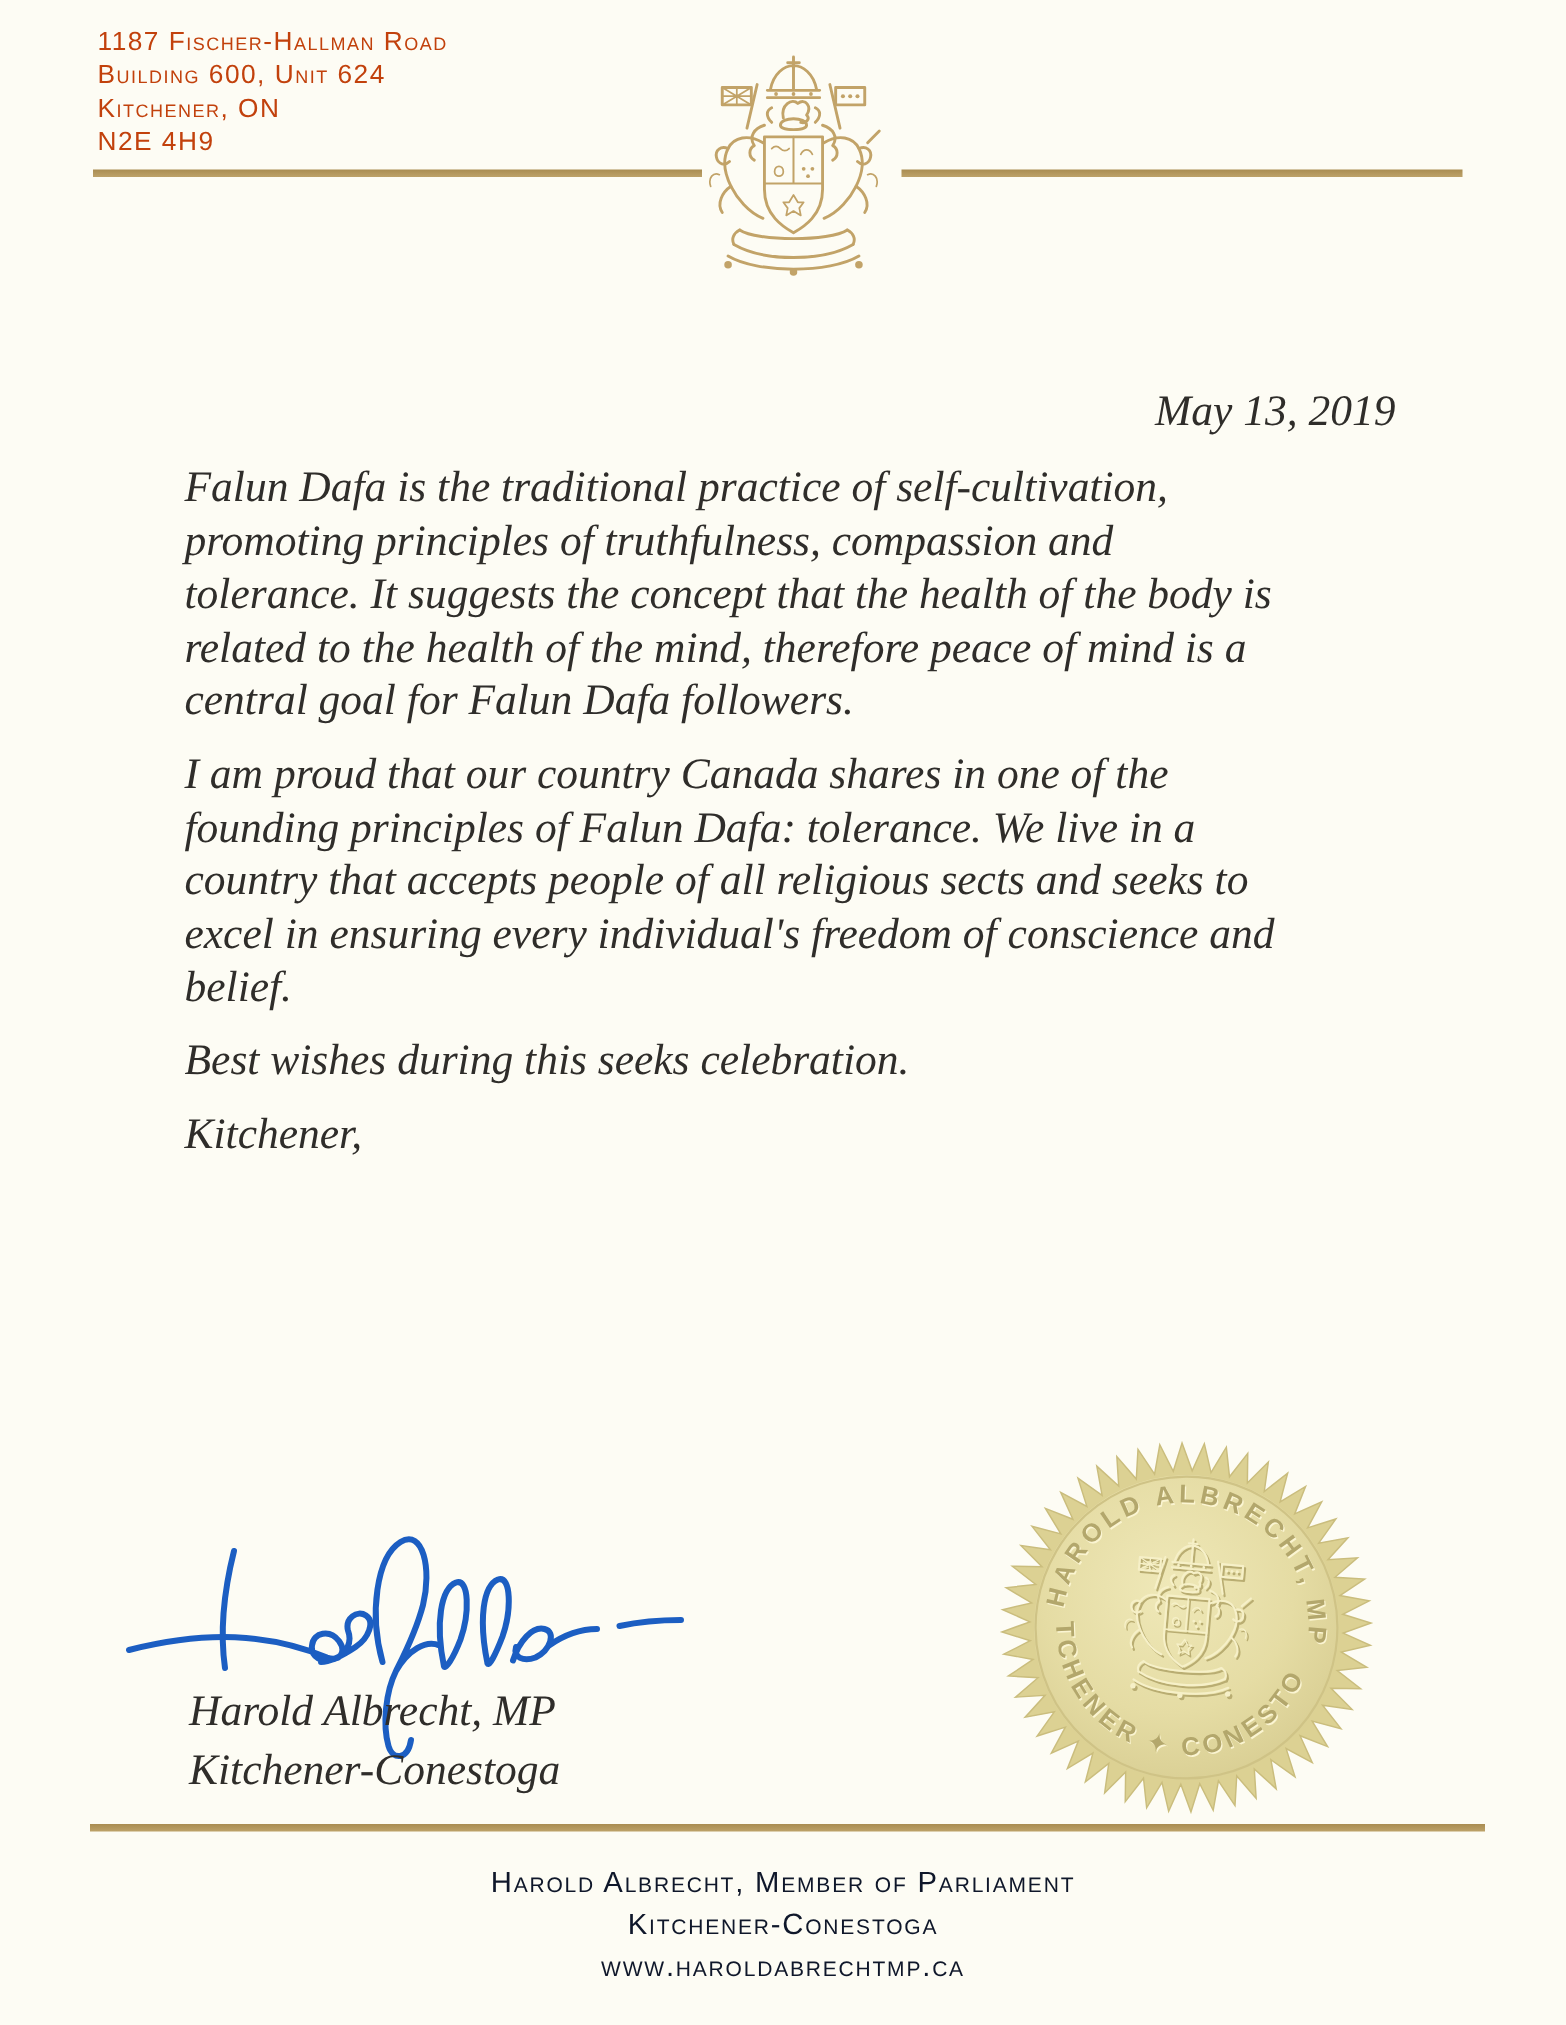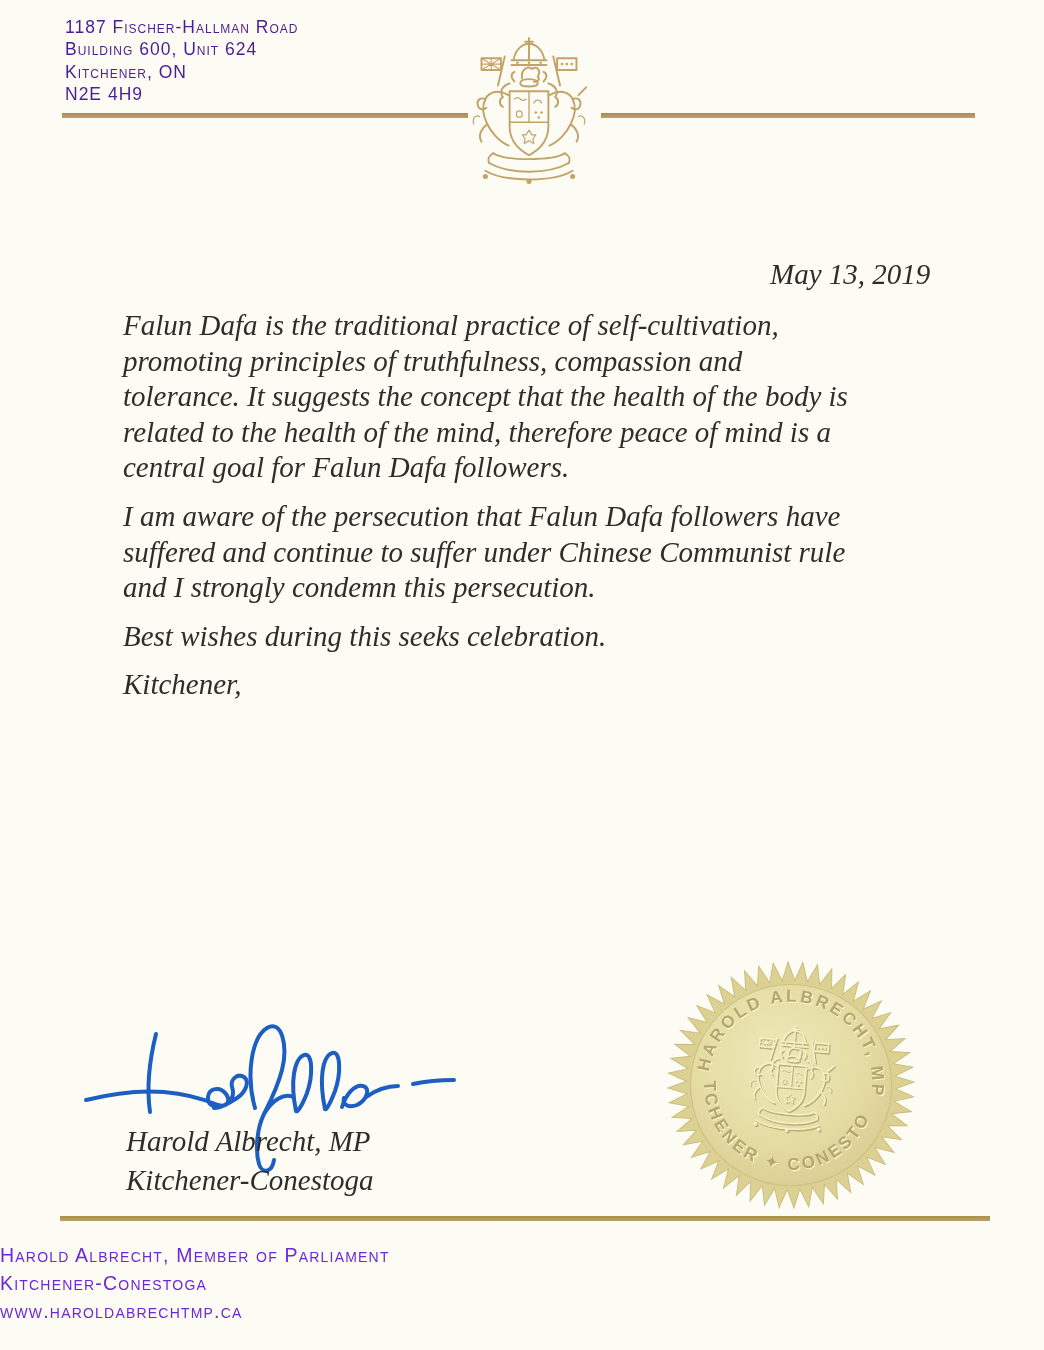--- a/index.html
+++ b/index.html
@@ -11,21 +11,21 @@
     font-family:"Liberation Serif","DejaVu Serif",serif;
     color:#2f2d2a;
   }
   
   .addr{
     position:absolute;top:16px;
     font-family:"Liberation Sans","DejaVu Sans",sans-serif;
     font-variant:small-caps;
     font-size:17.5px;line-height:22.4px;
     letter-spacing:1px;
-    color:#4c1d95;
+    color:#c2410c;
     white-space:pre;
   }
   .addr-left{left:65px;text-align:left;}
   .addr-right{right:59px;text-align:right;}
   .rule{position:absolute;height:5px;background:linear-gradient(#a98c51,#bda269);}
   .rule-top-left{left:62px;top:113px;width:406px;}
   .rule-top-right{left:601px;top:113px;width:374px;}
   .rule-bottom{left:60px;top:1216px;width:930px;}
   .coat-header{position:absolute;left:466px;top:33px;width:126px;height:164px;color:#c2a368;}
   
@@ -47,24 +47,25 @@
   }
   
   .seal{position:absolute;left:664px;top:958px;width:254px;height:254px;}
   .seal text{
     font-family:"Liberation Sans","DejaVu Sans",sans-serif;
     font-weight:bold;font-size:17.5px;letter-spacing:3px;
   }
   
   .footer{
     position:absolute;left:0;top:1241px;width:100%;
+    text-align:center;
     font-family:"Liberation Sans","DejaVu Sans",sans-serif;
     font-variant:small-caps;
     font-size:19.5px;line-height:28.2px;letter-spacing:1.2px;
-    color:#6d28d9;white-space:pre;
+    color:#0f172a;white-space:pre;
   }
 </style>
 </head>
 <body>
 
 <div class="page">
 
   <svg width="0" height="0" style="position:absolute" aria-hidden="true">
     <defs>
       <symbol id="coat-sym" viewBox="0 0 130 165">
@@ -129,23 +130,25 @@
   </svg>
 
   <div class="date">May 13, 2019</div>
 
   <div class="letter-body">
     <p class="para">Falun Dafa is the traditional practice of self-cultivation,
 promoting principles of truthfulness, compassion and
 tolerance. It suggests the concept that the health of the body is
 related to the health of the mind, therefore peace of mind is a
 central goal for Falun Dafa followers.</p>
-    <p class="para">I am aware of the persecution that Falun Dafa followers have
-suffered and continue to suffer under Chinese Communist rule
-and I strongly condemn this persecution.</p>
+    <p class="para">I am proud that our country Canada shares in one of the
+founding principles of Falun Dafa: tolerance. We live in a
+country that accepts people of all religious sects and seeks to
+excel in ensuring every individual's freedom of conscience and
+belief.</p>
     <p class="para">Best wishes during this seeks celebration.</p>
     <p class="closing">Kitchener,</p>
   </div>
 
   <svg class="signature-svg" viewBox="0 0 380 158">
     <g fill="none" stroke="#1c5ec2" stroke-width="4" stroke-linecap="round" stroke-linejoin="round">
       <path d="M76,14 C70,38 66,64 70,92"></path>
       <path d="M6,80 C34,73 60,70 84,72 C108,74 126,80 138,85 C147,88 151,81 146,74 C140,66 129,68 128,77 C127,85 135,89 143,86 C151,83 155,75 152,67 C150,59 158,53 164,57 C170,61 166,72 157,78 C148,84 140,88 134,88"></path>
       <path d="M175,88 C166,56 171,18 187,8 C202,-1 208,26 202,50 C197,69 189,84 184,94 C177,108 175,130 179,144 C182,154 192,153 194,140 M184,94 C192,80 204,73 213,77"></path>
       <path d="M216,91 C210,62 214,39 224,35 C233,32 233,56 227,73 C222,86 217,93 216,91"></path>

